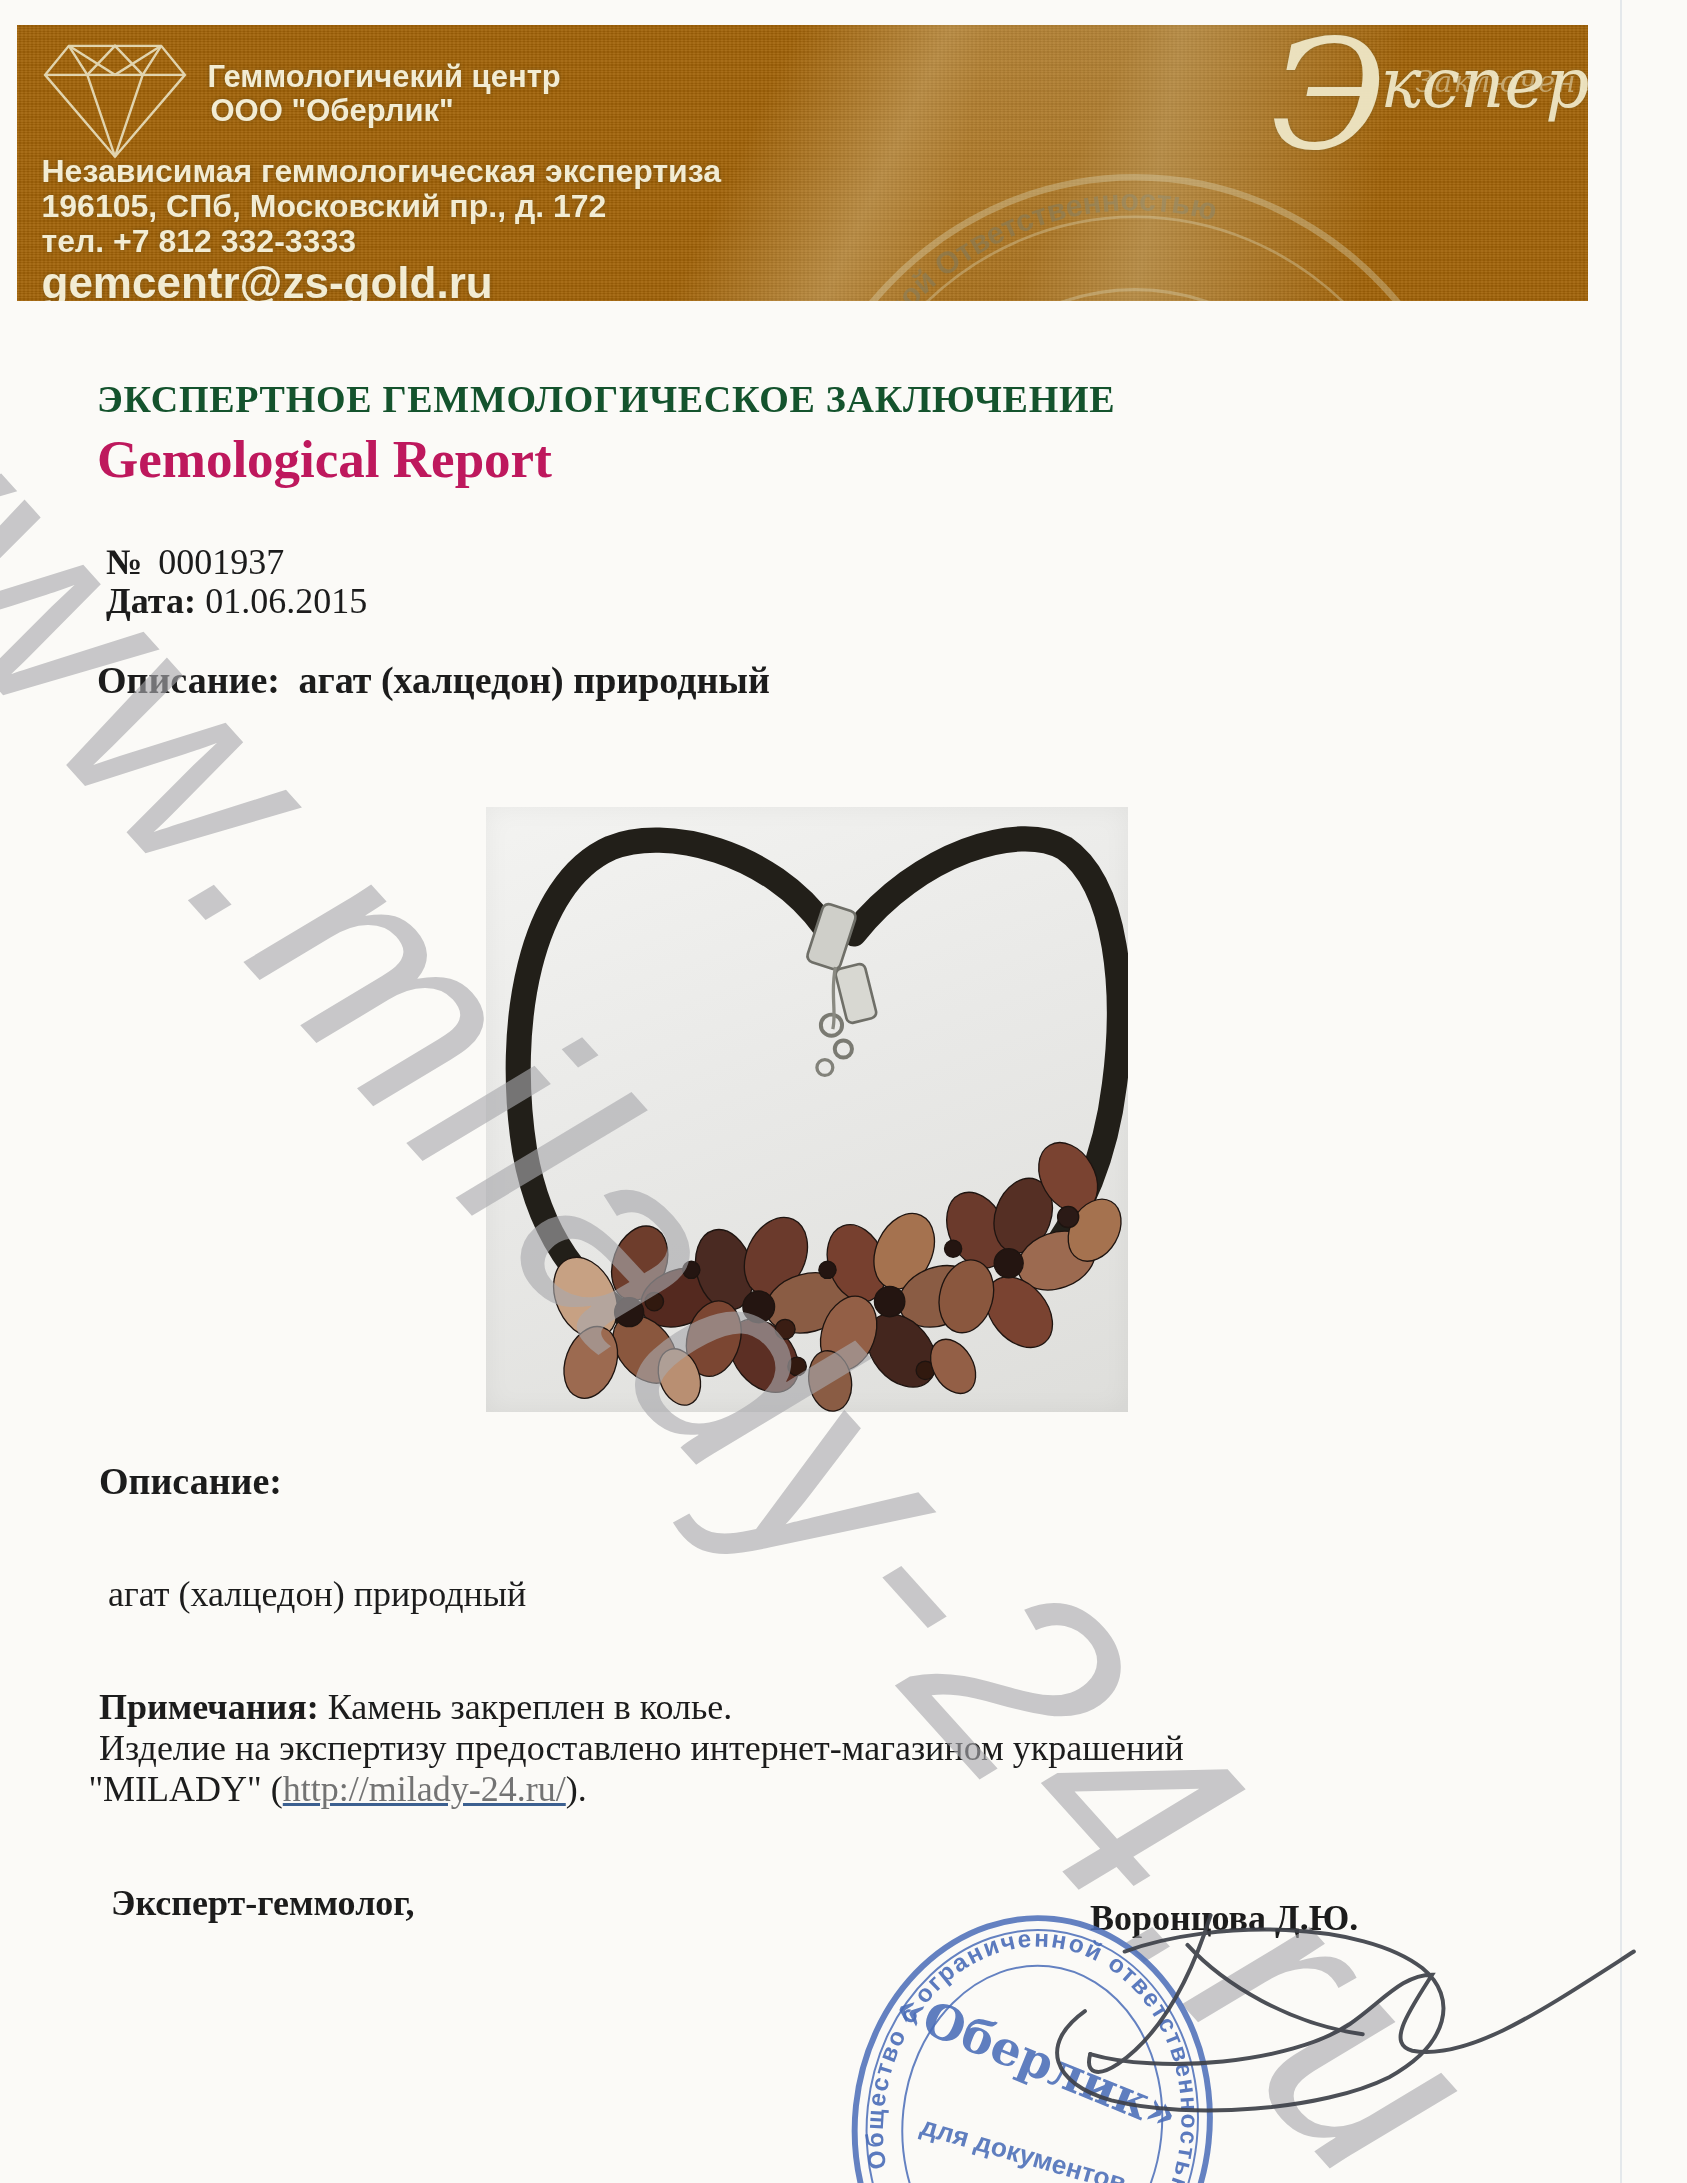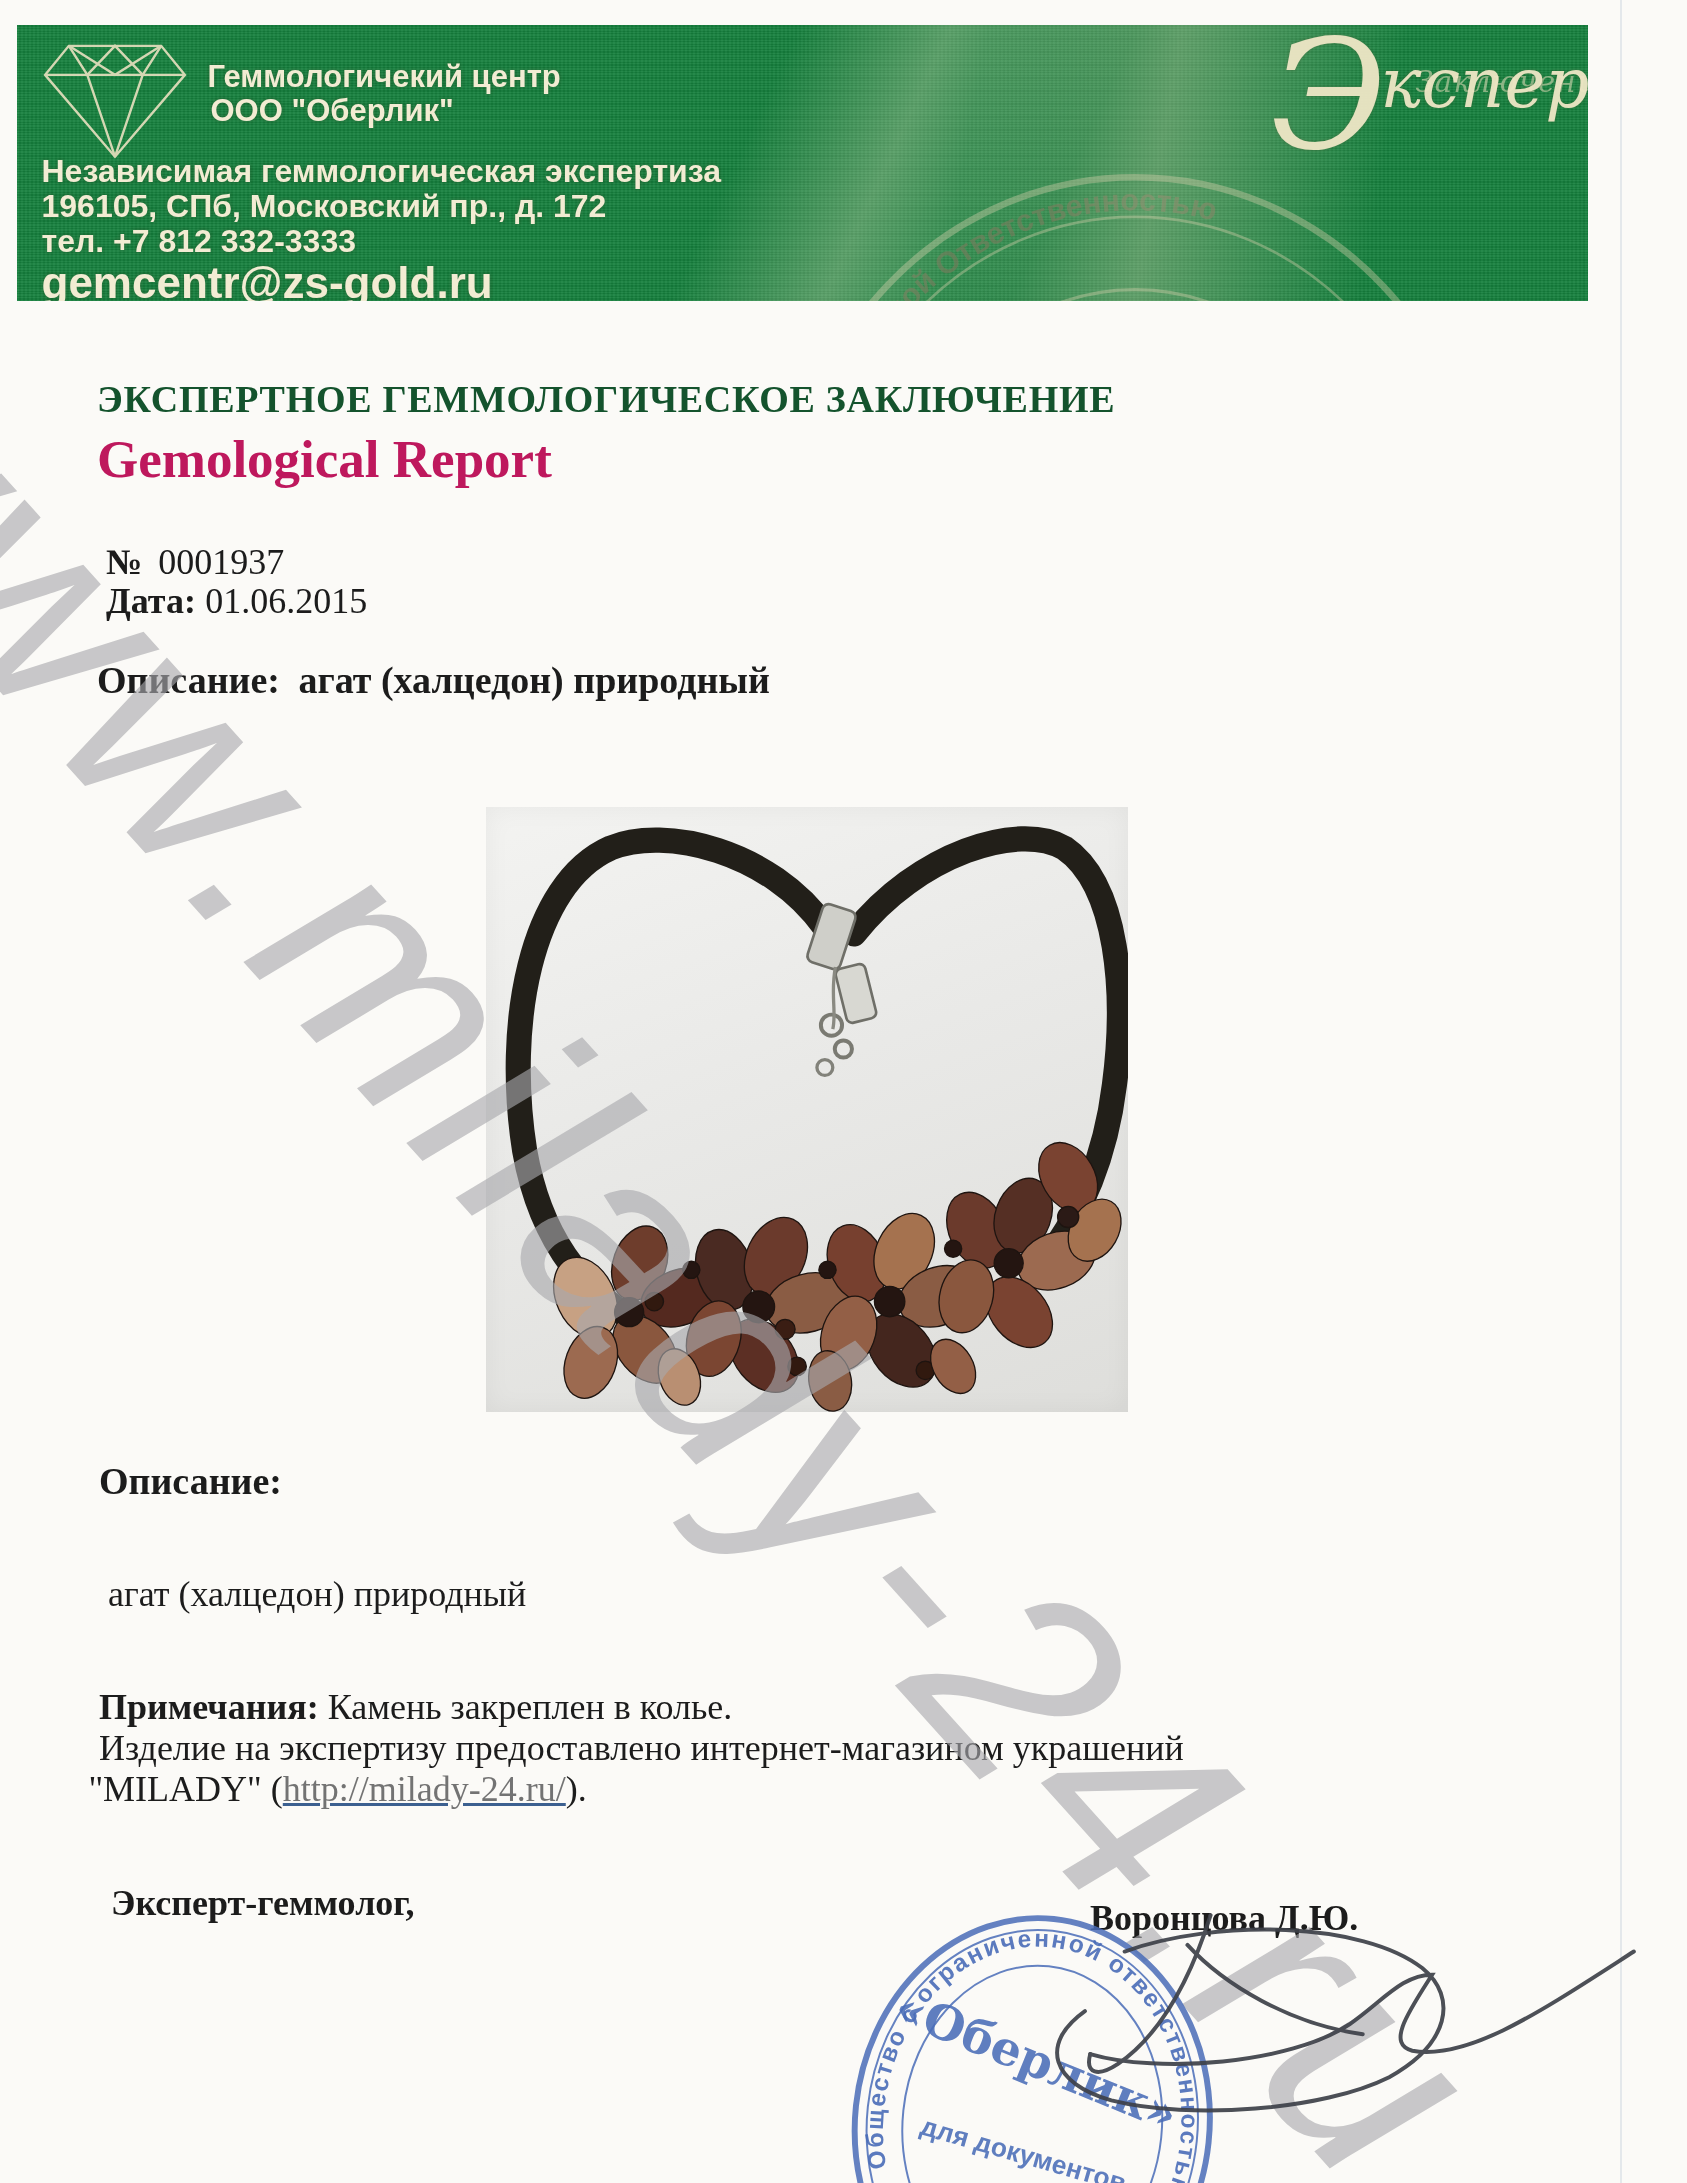--- a/index.html
+++ b/index.html
@@ -4,21 +4,21 @@
 <style>
   html,body{margin:0;padding:0;}
   body{width:1687px;height:2183px;position:relative;overflow:hidden;
        background:#fbfaf7;font-family:"Liberation Serif",serif;color:#1c1c1c;}
   .abs{position:absolute;}
 
   
   .edge-line{left:1620px;top:0;width:2px;height:2183px;background:#dfe4e7;opacity:.8;}
 
   
-  .banner{left:16.5px;top:24.5px;width:1571px;height:276px;background:#15803d;overflow:hidden;}
+  .banner{left:16.5px;top:24.5px;width:1571px;height:276px;background:#a16207;overflow:hidden;}
   .banner-grain{position:absolute;inset:0;
      background:repeating-linear-gradient(0deg,rgba(255,255,255,.045) 0 1.3px,rgba(0,0,0,.05) 1.3px 2.6px),
                 repeating-linear-gradient(90deg,rgba(255,255,255,.03) 0 2px,rgba(0,0,0,.03) 2px 4px);}
   .banner-band{position:absolute;inset:0;
      background:linear-gradient(115deg,rgba(255,255,255,0) 46%,rgba(236,228,196,.30) 55%,rgba(255,255,255,0) 66%),
                 linear-gradient(100deg,rgba(255,255,255,0) 60%,rgba(222,214,180,.35) 72%,rgba(255,255,255,0) 86%);}
   .banner-text{color:#f2ecd3;font-family:"Liberation Sans",sans-serif;font-weight:bold;
      text-shadow:0 0 4px rgba(60,55,30,.35);}
   .co-line1{left:191px;top:34px;font-size:31px;}
   .co-line2{left:194px;top:68px;font-size:31px;}

